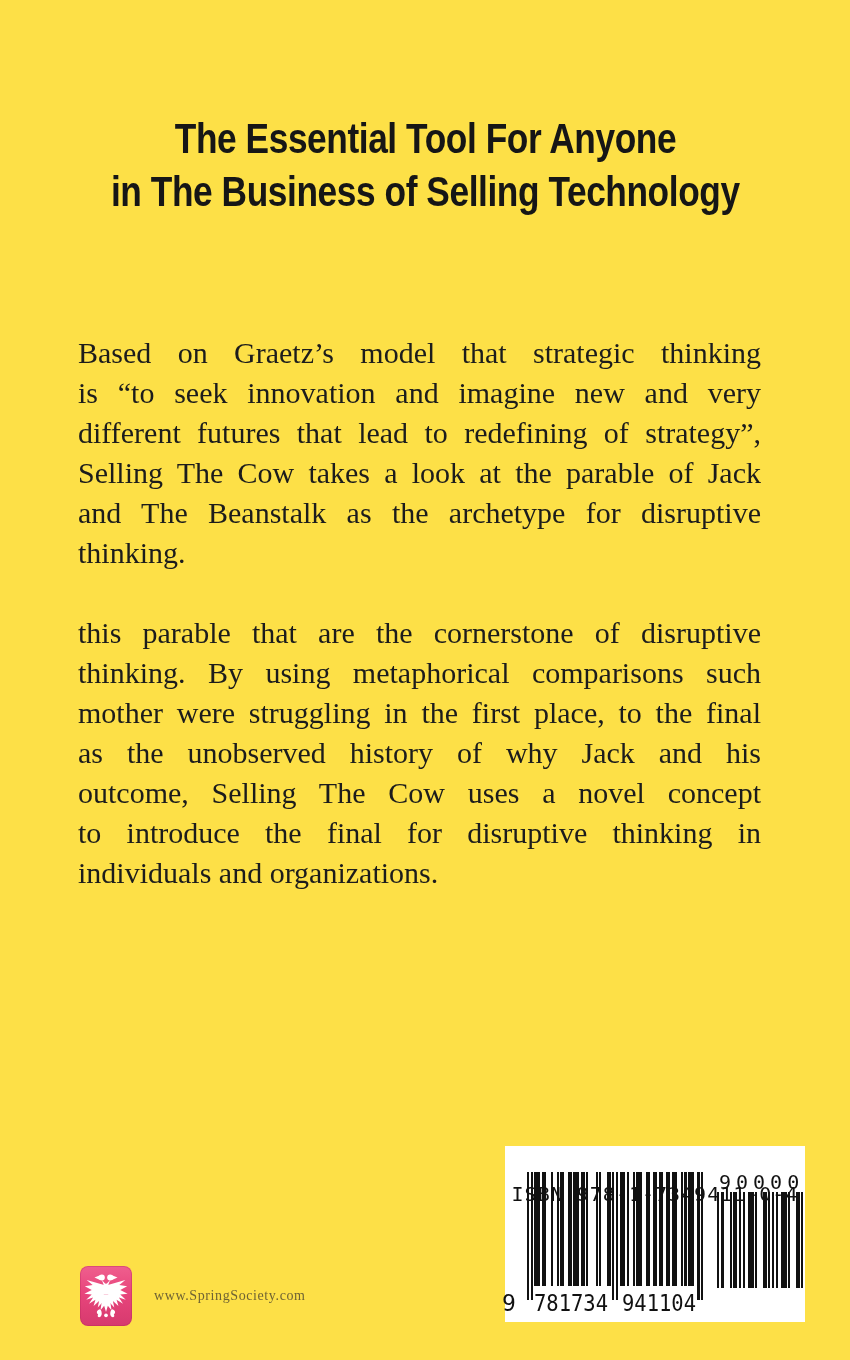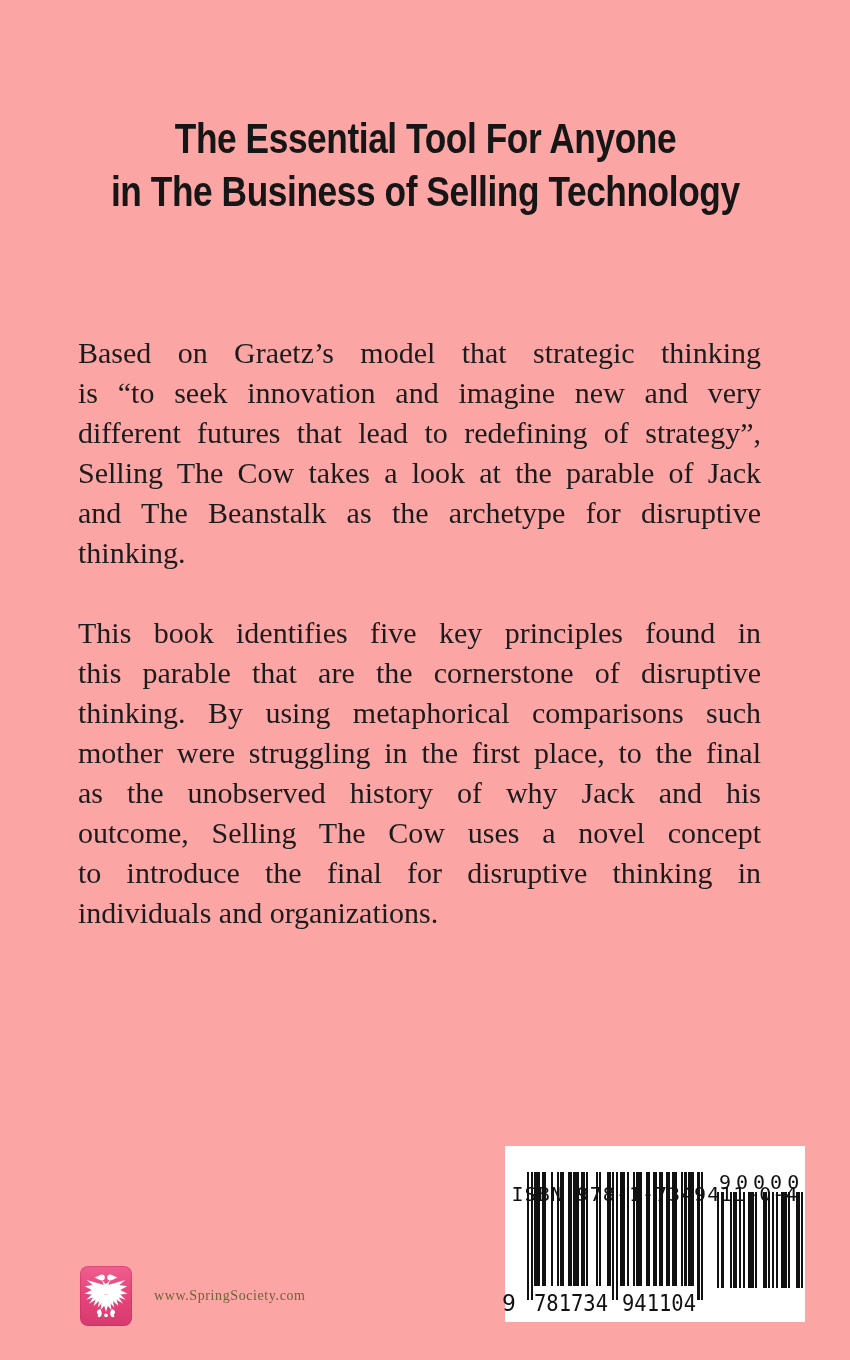--- a/index.html
+++ b/index.html
@@ -1,20 +1,20 @@
 <!DOCTYPE html>
 <html><head>
 <meta charset="utf-8">
 <style>
   html,body{margin:0;padding:0;background:#fff;}
   .page{
     position:relative;
     width:850px;height:1360px;
     margin:0 auto;
-    background:#fca5a5;
+    background:#fde047;
     overflow:hidden;
     font-family:"Liberation Serif", serif;
     color:#1b1b1b;
   }
   
   .title-block{
     position:absolute;top:112px;left:0;right:0;
     text-align:center;
     font-family:"Liberation Sans", sans-serif;
     font-weight:bold;
@@ -104,21 +104,20 @@
   <div class="body-block">
     <div class="para">
       <div class="body-line">Based on Graetz’s model that strategic thinking</div>
       <div class="body-line">is “to seek innovation and imagine new and very</div>
       <div class="body-line">different futures that lead to redefining of strategy”,</div>
       <div class="body-line">Selling The Cow takes a look at the parable of Jack</div>
       <div class="body-line">and The Beanstalk as the archetype for disruptive</div>
       <div class="body-line">thinking.</div>
     </div>
     <div class="para">
-      <div class="body-line">This book identifies five key principles found in</div>
       <div class="body-line">this parable that are the cornerstone of disruptive</div>
       <div class="body-line">thinking. By using metaphorical comparisons such</div>
       <div class="body-line">mother were struggling in the first place, to the final</div>
       <div class="body-line">as the unobserved history of why Jack and his</div>
       <div class="body-line">outcome, Selling The Cow uses a novel concept</div>
       <div class="body-line">to introduce the final for disruptive thinking in</div>
       <div class="body-line">individuals and organizations.</div>
     </div>
   </div>
 

